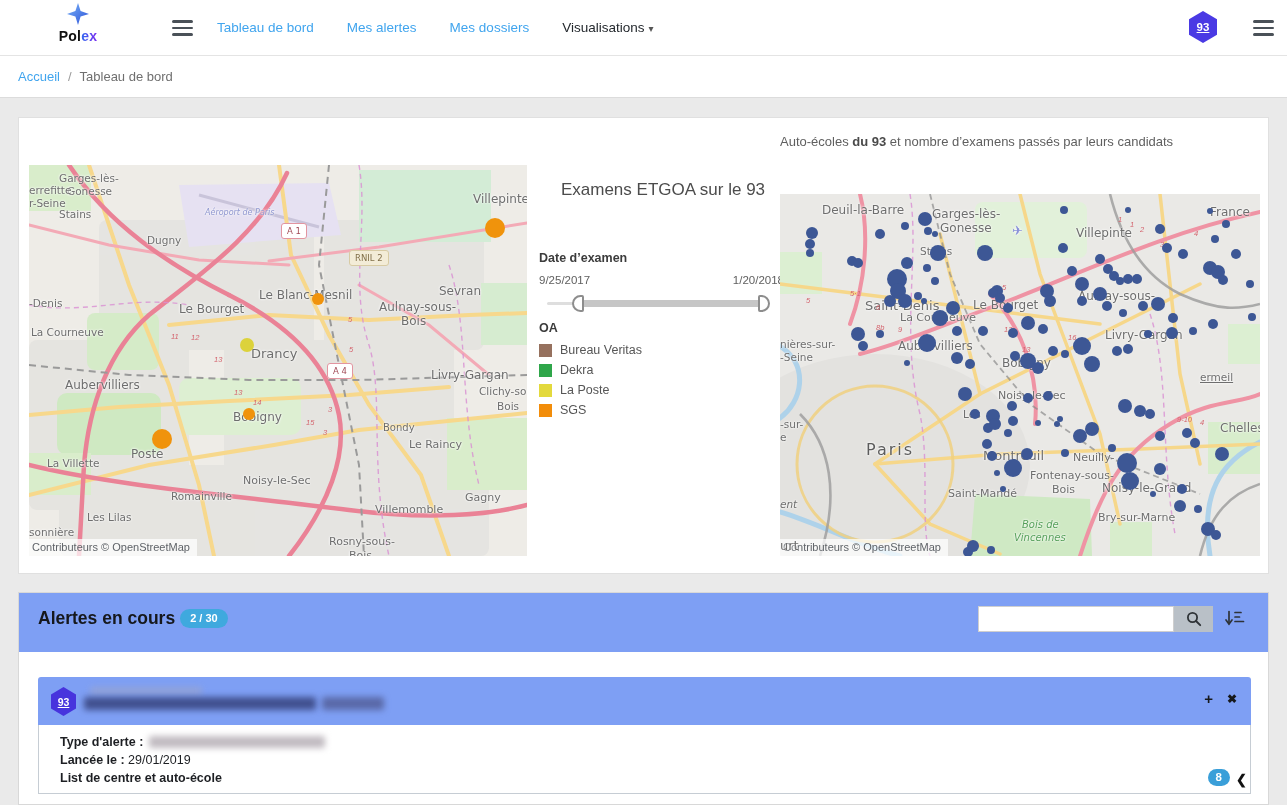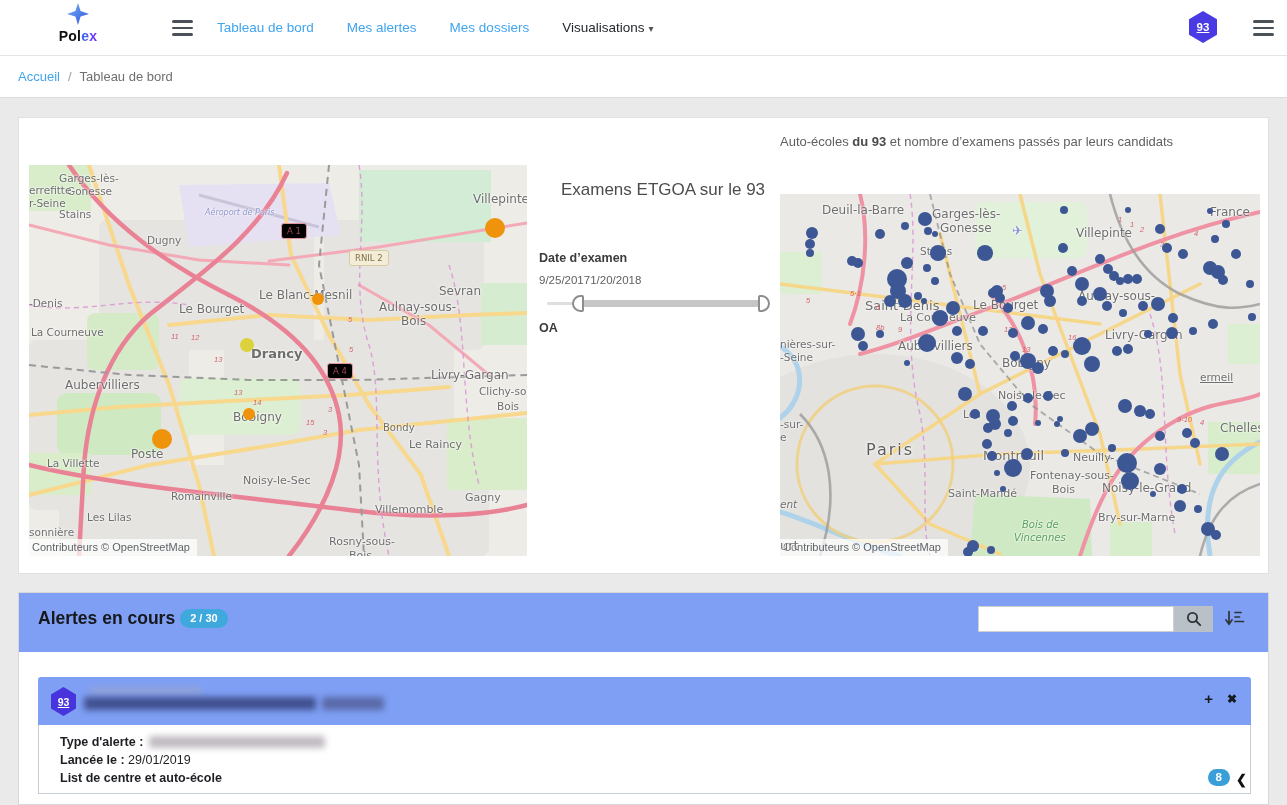--- a/index.html
+++ b/index.html
@@ -30,29 +30,29 @@
   
   .main-panel{position:absolute;left:18px;top:117px;width:1251px;height:457px;background:#fff;border:1px solid #e0e0e0;box-sizing:border-box;}
   .viz-title{position:absolute;font-size:13px;color:#5f5f5f;}
   .viz-title b{color:#4a4a4a;}
   .map{position:absolute;overflow:hidden;background:#eeece7;}
   .map svg{position:absolute;left:0;top:0;}
   .map-label{position:absolute;color:#6e6e6e;font-size:10.5px;white-space:nowrap;line-height:1;
              text-shadow:0 0 2px #fff,0 0 3px #fff;font-family:"DejaVu Sans",sans-serif;}
   .road-num{position:absolute;color:#d4656f;font-size:7.5px;font-style:italic;line-height:1;white-space:nowrap;}
   .road-badge{position:absolute;font-size:8.5px;line-height:1;padding:2.5px 5px;border-radius:3px;white-space:nowrap;font-family:"DejaVu Sans",sans-serif;}
-  .badge-a{background:#000000;border:1px solid #e295a0;color:#a14a56;}
+  .badge-a{background:#ffffff;border:1px solid #e295a0;color:#a14a56;}
   .badge-n{background:#f3ecd7;border:1px solid #d8cba4;color:#82704a;}
   .map-dot{position:absolute;border-radius:50%;cursor:pointer;}
   .attribution{position:absolute;left:0;bottom:0;background:rgba(255,255,255,.72);color:#5f6368;
                font-size:11px;padding:2px 7px 3px 3px;white-space:nowrap;}
   
   .center-title{position:absolute;left:518px;top:62px;width:252px;text-align:center;font-size:17px;color:#4c4c4c;}
   .filter-label{position:absolute;left:520px;top:133px;font-size:12.5px;font-weight:bold;color:#3c3c3c;}
-  .date-row{position:absolute;left:520px;top:156px;width:245px;display:flex;justify-content:flex-start;
+  .date-row{position:absolute;left:520px;top:156px;width:245px;display:flex;justify-content:space-between;
             font-size:11.5px;color:#606060;}
   .slider{position:absolute;left:528px;top:176px;width:219px;height:18px;cursor:pointer;}
   .slider .track{position:absolute;left:0;right:0;top:8px;height:3px;background:#dedede;border-radius:2px;}
   .slider .range{position:absolute;left:31px;right:0;top:6px;height:7px;background:#c6c6c6;border-radius:3px;}
   .slider .handle{position:absolute;top:1px;width:12px;height:17px;background:#fff;border:2px solid #8d8d8d;box-sizing:border-box;cursor:ew-resize;}
   .slider .h-left{left:25px;border-radius:9px 2px 2px 9px;}
   .slider .h-right{right:-4px;border-radius:2px 9px 9px 2px;}
   .legend-title{position:absolute;left:520px;top:203px;font-size:12.5px;font-weight:bold;color:#3c3c3c;}
   .legend{position:absolute;left:520px;top:222px;}
   .legend-row{display:flex;align-items:center;height:20px;cursor:pointer;}
@@ -190,21 +190,21 @@
         <span class="map-label" style="left: 30px; top: 44px;">Stains</span>
         <span class="map-label" style="left: 118px; top: 70px;">Dugny</span>
         <span class="map-label" style="left: 444px; top: 28px; font-size: 12px;">Villepinte</span>
         <span class="map-label" style="left: 0px; top: 133px;">-Denis</span>
         <span class="map-label" style="left: 2px; top: 162px;">La Courneuve</span>
         <span class="map-label" style="left: 150px; top: 138px; font-size: 12px;">Le Bourget</span>
         <span class="map-label" style="left: 230px; top: 124px; font-size: 12px;">Le Blanc-Mesnil</span>
         <span class="map-label" style="left: 350px; top: 136px; font-size: 12px;">Aulnay-sous-</span>
         <span class="map-label" style="left: 372px; top: 150px; font-size: 12px;">Bois</span>
         <span class="map-label" style="left: 410px; top: 120px; font-size: 12px;">Sevran</span>
-        <span class="map-label" style="left: 222px; top: 182px; font-size: 13px; font-weight: bold;">Drancy</span>
+        <span class="map-label" style="left: 222px; top: 182px; font-size: 13px;">Drancy</span>
         <span class="map-label" style="left: 402px; top: 204px; font-size: 12px;">Livry-Gargan</span>
         <span class="map-label" style="left: 450px; top: 221px;">Clichy-so</span>
         <span class="map-label" style="left: 468px; top: 236px;">Bois</span>
         <span class="map-label" style="left: 36px; top: 214px; font-size: 12px;">Aubervilliers</span>
         <span class="map-label" style="left: 204px; top: 246px; font-size: 12px;">Bobigny</span>
         <span class="map-label" style="left: 306px; top: 258px; font-size: 10px; margin-left: 48px;">Bondy</span>
         <span class="map-label" style="left: 380px; top: 274px; font-size: 11px;">Le Raincy</span>
         <span class="map-label" style="left: 102px; top: 283px; font-size: 12px;">Poste</span>
         <span class="map-label" style="left: 18px; top: 293px;">La Villette</span>
         <span class="map-label" style="left: 214px; top: 310px; font-size: 11px;">Noisy-le-Sec</span>
@@ -242,20 +242,38 @@
       <span>9/25/2017</span>
       <span>1/20/2018</span>
     </div>
     <div class="slider">
       <div class="track"></div>
       <div class="range"></div>
       <div class="handle h-left"></div>
       <div class="handle h-right"></div>
     </div>
     <div class="legend-title">OA</div>
+    <div class="legend" id="oa-legend">
+        <div class="legend-row">
+          <span class="legend-swatch" style="background: rgb(150, 113, 94);"></span>
+          <span class="legend-label">Bureau Veritas</span>
+        </div>
+        <div class="legend-row">
+          <span class="legend-swatch" style="background: rgb(47, 166, 74);"></span>
+          <span class="legend-label">Dekra</span>
+        </div>
+        <div class="legend-row">
+          <span class="legend-swatch" style="background: rgb(227, 217, 61);"></span>
+          <span class="legend-label">La Poste</span>
+        </div>
+        <div class="legend-row">
+          <span class="legend-swatch" style="background: rgb(242, 141, 10);"></span>
+          <span class="legend-label">SGS</span>
+        </div>
+      </div>
 
     <div class="map" id="right-map" style="left:761px;top:76px;width:480px;height:362px;background:#eae9e6;">
       <svg width="480" height="362" viewBox="0 0 480 362">
         <rect width="480" height="362" fill="#eae9e6"></rect>
         <ellipse cx="95" cy="272" rx="155" ry="112" fill="#e3e2df"></ellipse>
         <g>
           <polygon points="195,300 310,305 312,362 190,362" fill="#cfe9c4"></polygon>
           <rect x="195" y="8" width="112" height="56" rx="8" fill="#e2f1da"></rect>
           <rect x="428" y="228" width="52" height="52" fill="#d8edcc"></rect>
           <rect x="330" y="328" width="42" height="34" fill="#d8edcc"></rect>

